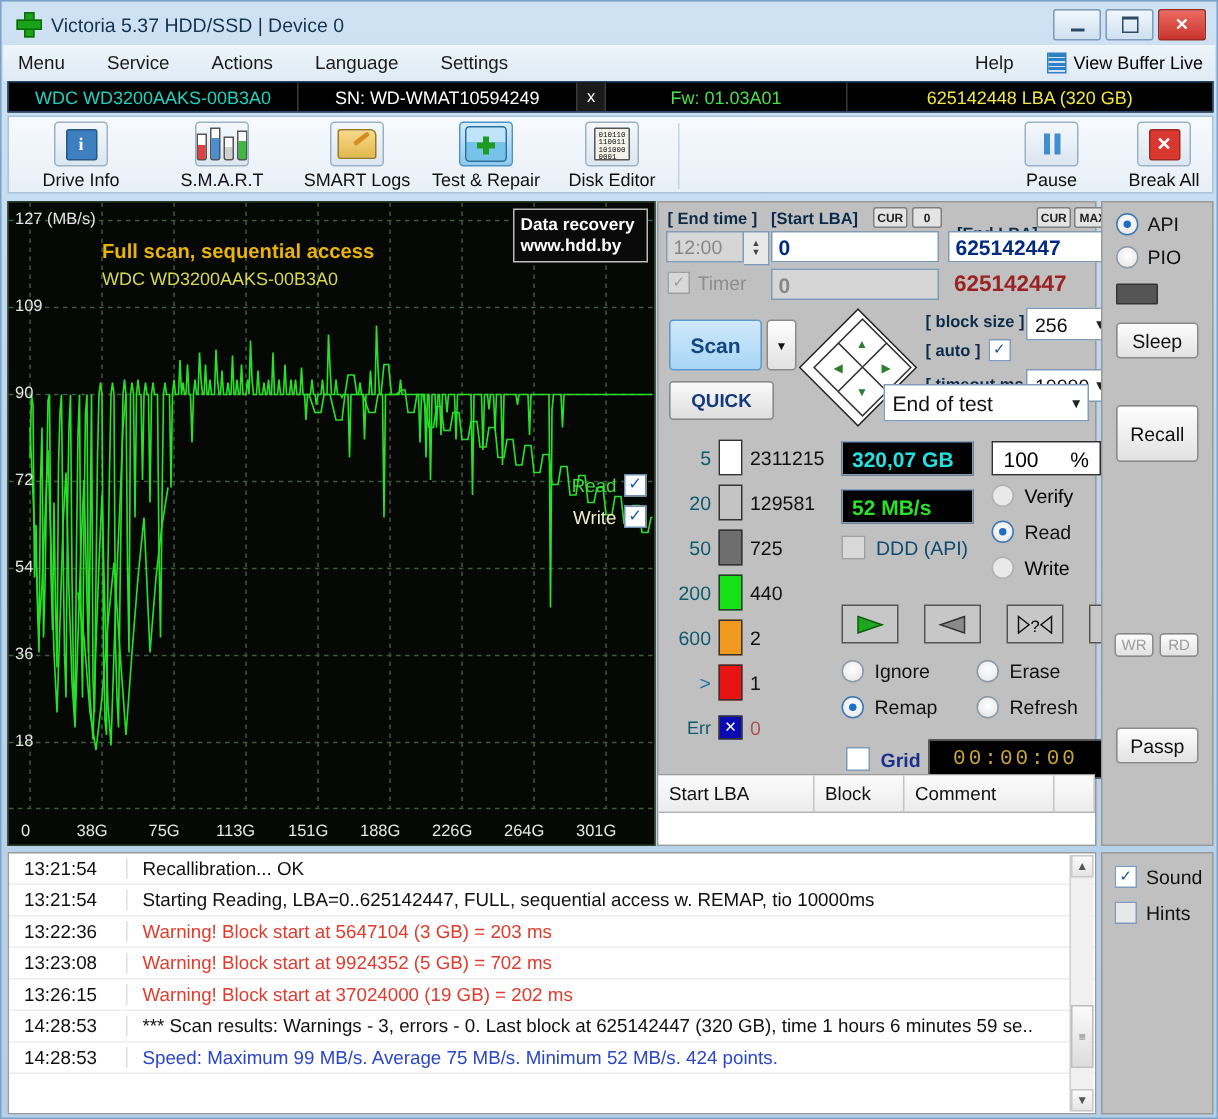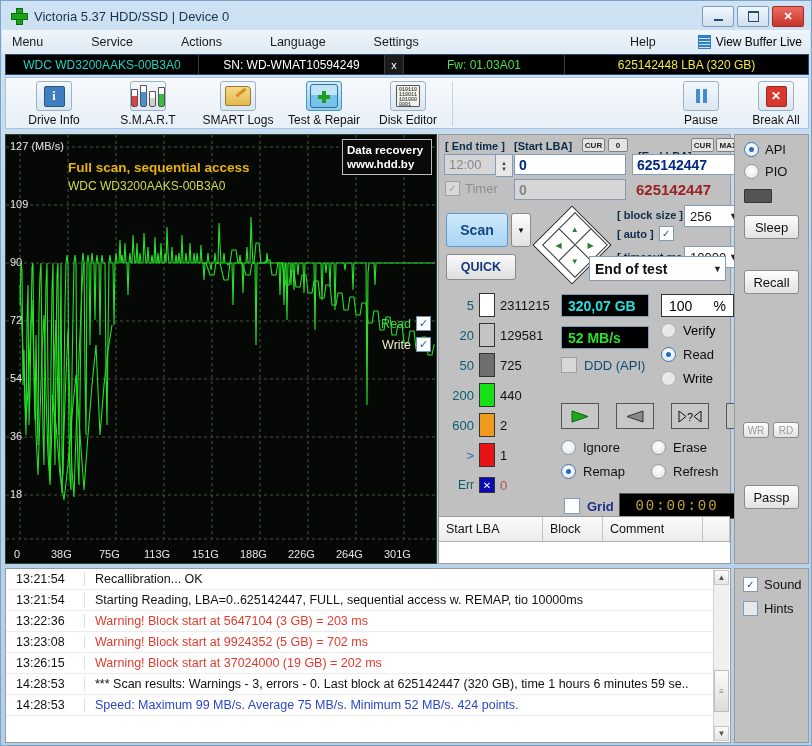--- a/index.html
+++ b/index.html
@@ -40,21 +40,21 @@
   .tb-btn.close{
     background:linear-gradient(180deg,#ec6b63,#c7352b);
     border-color:#9c2a22;color:#fff;font-size:11px;font-weight:bold;
   }
   .tb-min i{display:block;width:9px;height:2px;background:#2b4a66;margin-top:6px;}
   .tb-max i{display:block;width:9px;height:8px;border:1px solid #2b4a66;border-top-width:2px;}
   
   .menubar{
     position:absolute;left:1px;top:29px;width:808px;height:24px;
     background:linear-gradient(180deg,#eef5fb,#dfeaf4);
-    display:flex;align-items:center;gap:20px;
+    display:flex;align-items:center;
   }
   .menu-item{padding:2px 14px;font-size:12.5px;color:#1a1a1a;cursor:default;}
   .menu-item:first-child{padding-left:10px;}
   .menubar .spacer{flex:1;}
   .vbl{display:flex;align-items:center;gap:5px;padding-right:8px;padding-left:8px;}
   .vbl-ico{
     width:11px;height:12px;
     background:repeating-linear-gradient(180deg,#2f80c4 0 2px,#cfe4f5 2px 3px);
     border:1px solid #2f80c4;
   }
@@ -168,21 +168,21 @@
     border-color:#5a9ad0;color:#12477f;font-weight:bold;font-size:14px;
   }
   .btn.quick{color:#123a7a;font-weight:bold;font-size:12.5px;
     background:linear-gradient(180deg,#fafafa,#dedede);}
   .combo{
     background:#fff;border:1px solid #7f9db9;box-sizing:border-box;
     display:flex;align-items:center;justify-content:space-between;
     font-size:13px;color:#111;padding:0 3px 0 5px;
   }
   .combo .arw{font-size:9px;color:#222;}
-  .combo.big{font-size:14px;font-weight:bold;}
+  .combo.big{font-size:14px;font-weight:normal;}
   .nav{position:absolute;left:97px;top:74px;width:76px;height:76px;}
   .nav .dia{position:absolute;left:8px;top:8px;width:54px;height:54px;
     border:1px solid #222;background:#fff;transform:rotate(45deg);}
   .nav .q{position:absolute;width:22px;height:22px;border:1px solid #333;background:#fff;
     display:flex;align-items:center;justify-content:center;}
   .nav .q span{font-size:8px;color:#2d7d2d;}
   .statbox{position:absolute;left:5px;top:155px;width:115px;}
   .srow{display:flex;align-items:center;height:30px;gap:5px;}
   .srow .num{width:30px;text-align:right;font-size:13px;color:#0d5b6e;}
   .srow .sw{width:14px;height:22px;border:1px solid #333;}
@@ -599,21 +599,21 @@
     <div class="row" style="position:absolute;top:7px">
       <span class="rad on"></span>
       <span class="rlbl">API</span>
     </div>
     <div class="row" style="position:absolute;top:29px">
       <span class="rad"></span>
       <span class="rlbl">PIO</span>
     </div>
     <div style="position:absolute;left:9px;top:54px;width:26px;height:12px;background:#555;border:1px solid #333;border-radius:1px"></div>
     <div class="btn" style="position:absolute;left:9px;top:80px;width:55px;height:24px">Sleep</div>
-    <div class="btn" style="position:absolute;left:9px;top:135px;width:55px;height:24px">Recall</div>
+    <div class="btn" style="position:absolute;left:9px;top:135px;width:55px;height:38px">Recall</div>
     <div style="position:absolute;left:8px;top:287px;display:flex;gap:4px">
       <div class="btn" style="width:26px;height:16px;font-size:10px;color:#9b9b9b">WR</div>
       <div class="btn" style="width:26px;height:16px;font-size:10px;color:#9b9b9b">RD</div>
     </div>
     <div class="btn" style="position:absolute;left:9px;top:350px;width:55px;height:24px">Passp</div>
   </div>
 
   <div class="logwrap">
     <div class="logrow">
       <div class="t">13:21:54</div>

